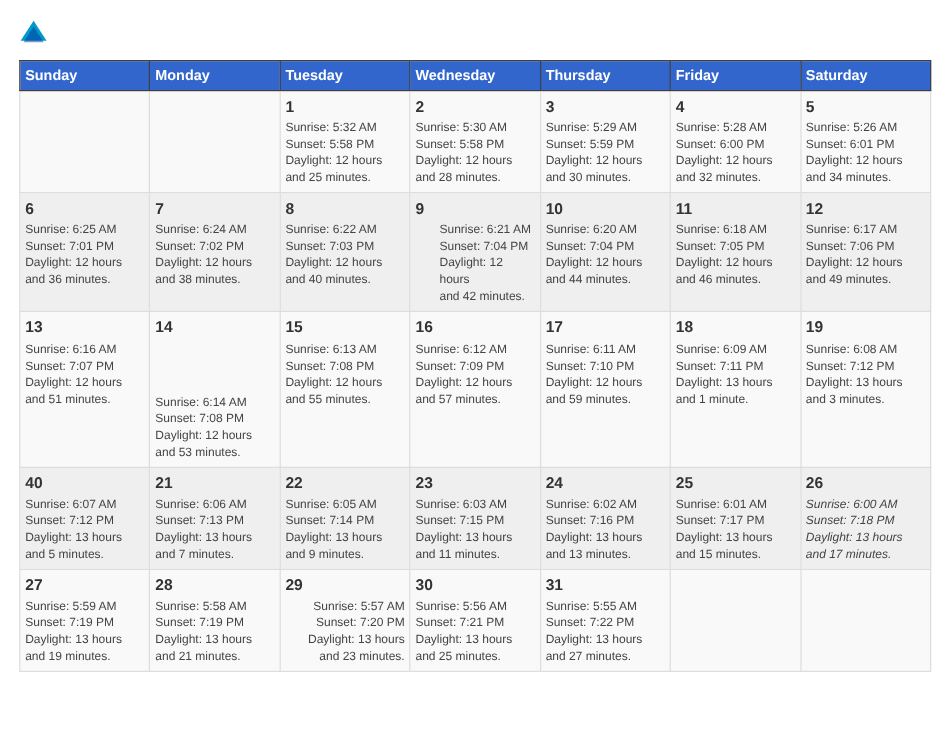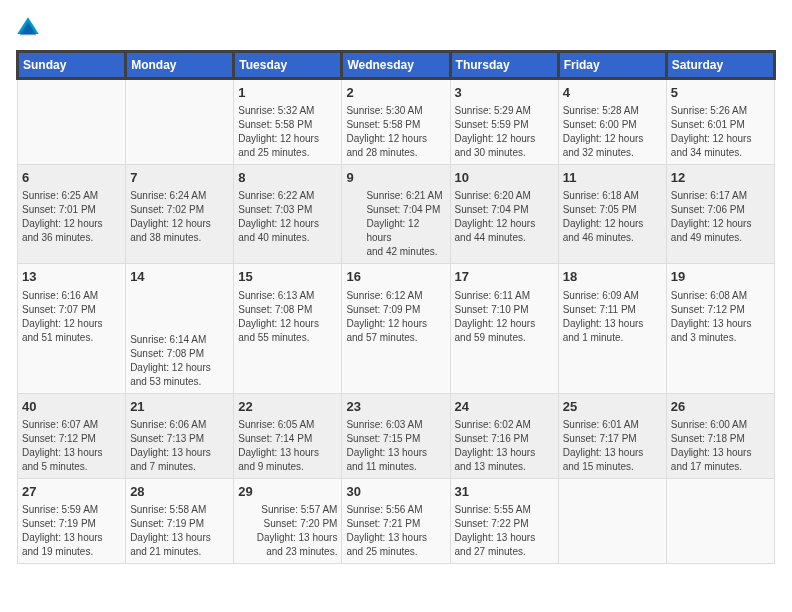--- a/index.html
+++ b/index.html
@@ -52,21 +52,21 @@
       border-collapse: collapse;
       font-size: 10.5px;
     }
     thead tr th {
       background-color: #3366cc;
       color: #fff;
       padding: 5px 4px;
       text-align: left;
       font-size: 12px;
       font-weight: bold;
-      border: 3px solid #404040;
+      border: 1px solid #404040;
     }
     tbody tr td {
       vertical-align: top;
       padding: 4px;
       border: 1px solid #ddd;
       min-height: 70px;
       width: 14.28%;
       color: #333;
       line-height: 1.4;
     }
@@ -295,21 +295,21 @@
         </td>
         <td>
           <span class="day-num">25</span>
           <div class="day-detail" style="white-space: pre-line;">Sunrise: 6:01 AM
 Sunset: 7:17 PM
 Daylight: 13 hours
 and 15 minutes.</div>
         </td>
         <td>
           <span class="day-num">26</span>
-          <div class="day-detail" style="white-space: pre-line;">Sunrise: 6:00 AM
+          <div class="day-detail" style="white-space: pre-line; font-style: italic;">Sunrise: 6:00 AM
 Sunset: 7:18 PM
 Daylight: 13 hours
 and 17 minutes.</div>
         </td>
       </tr>
       <tr>
         <td>
           <span class="day-num">27</span>
           <div class="day-detail" style="white-space: pre-line;">Sunrise: 5:59 AM
 Sunset: 7:19 PM

